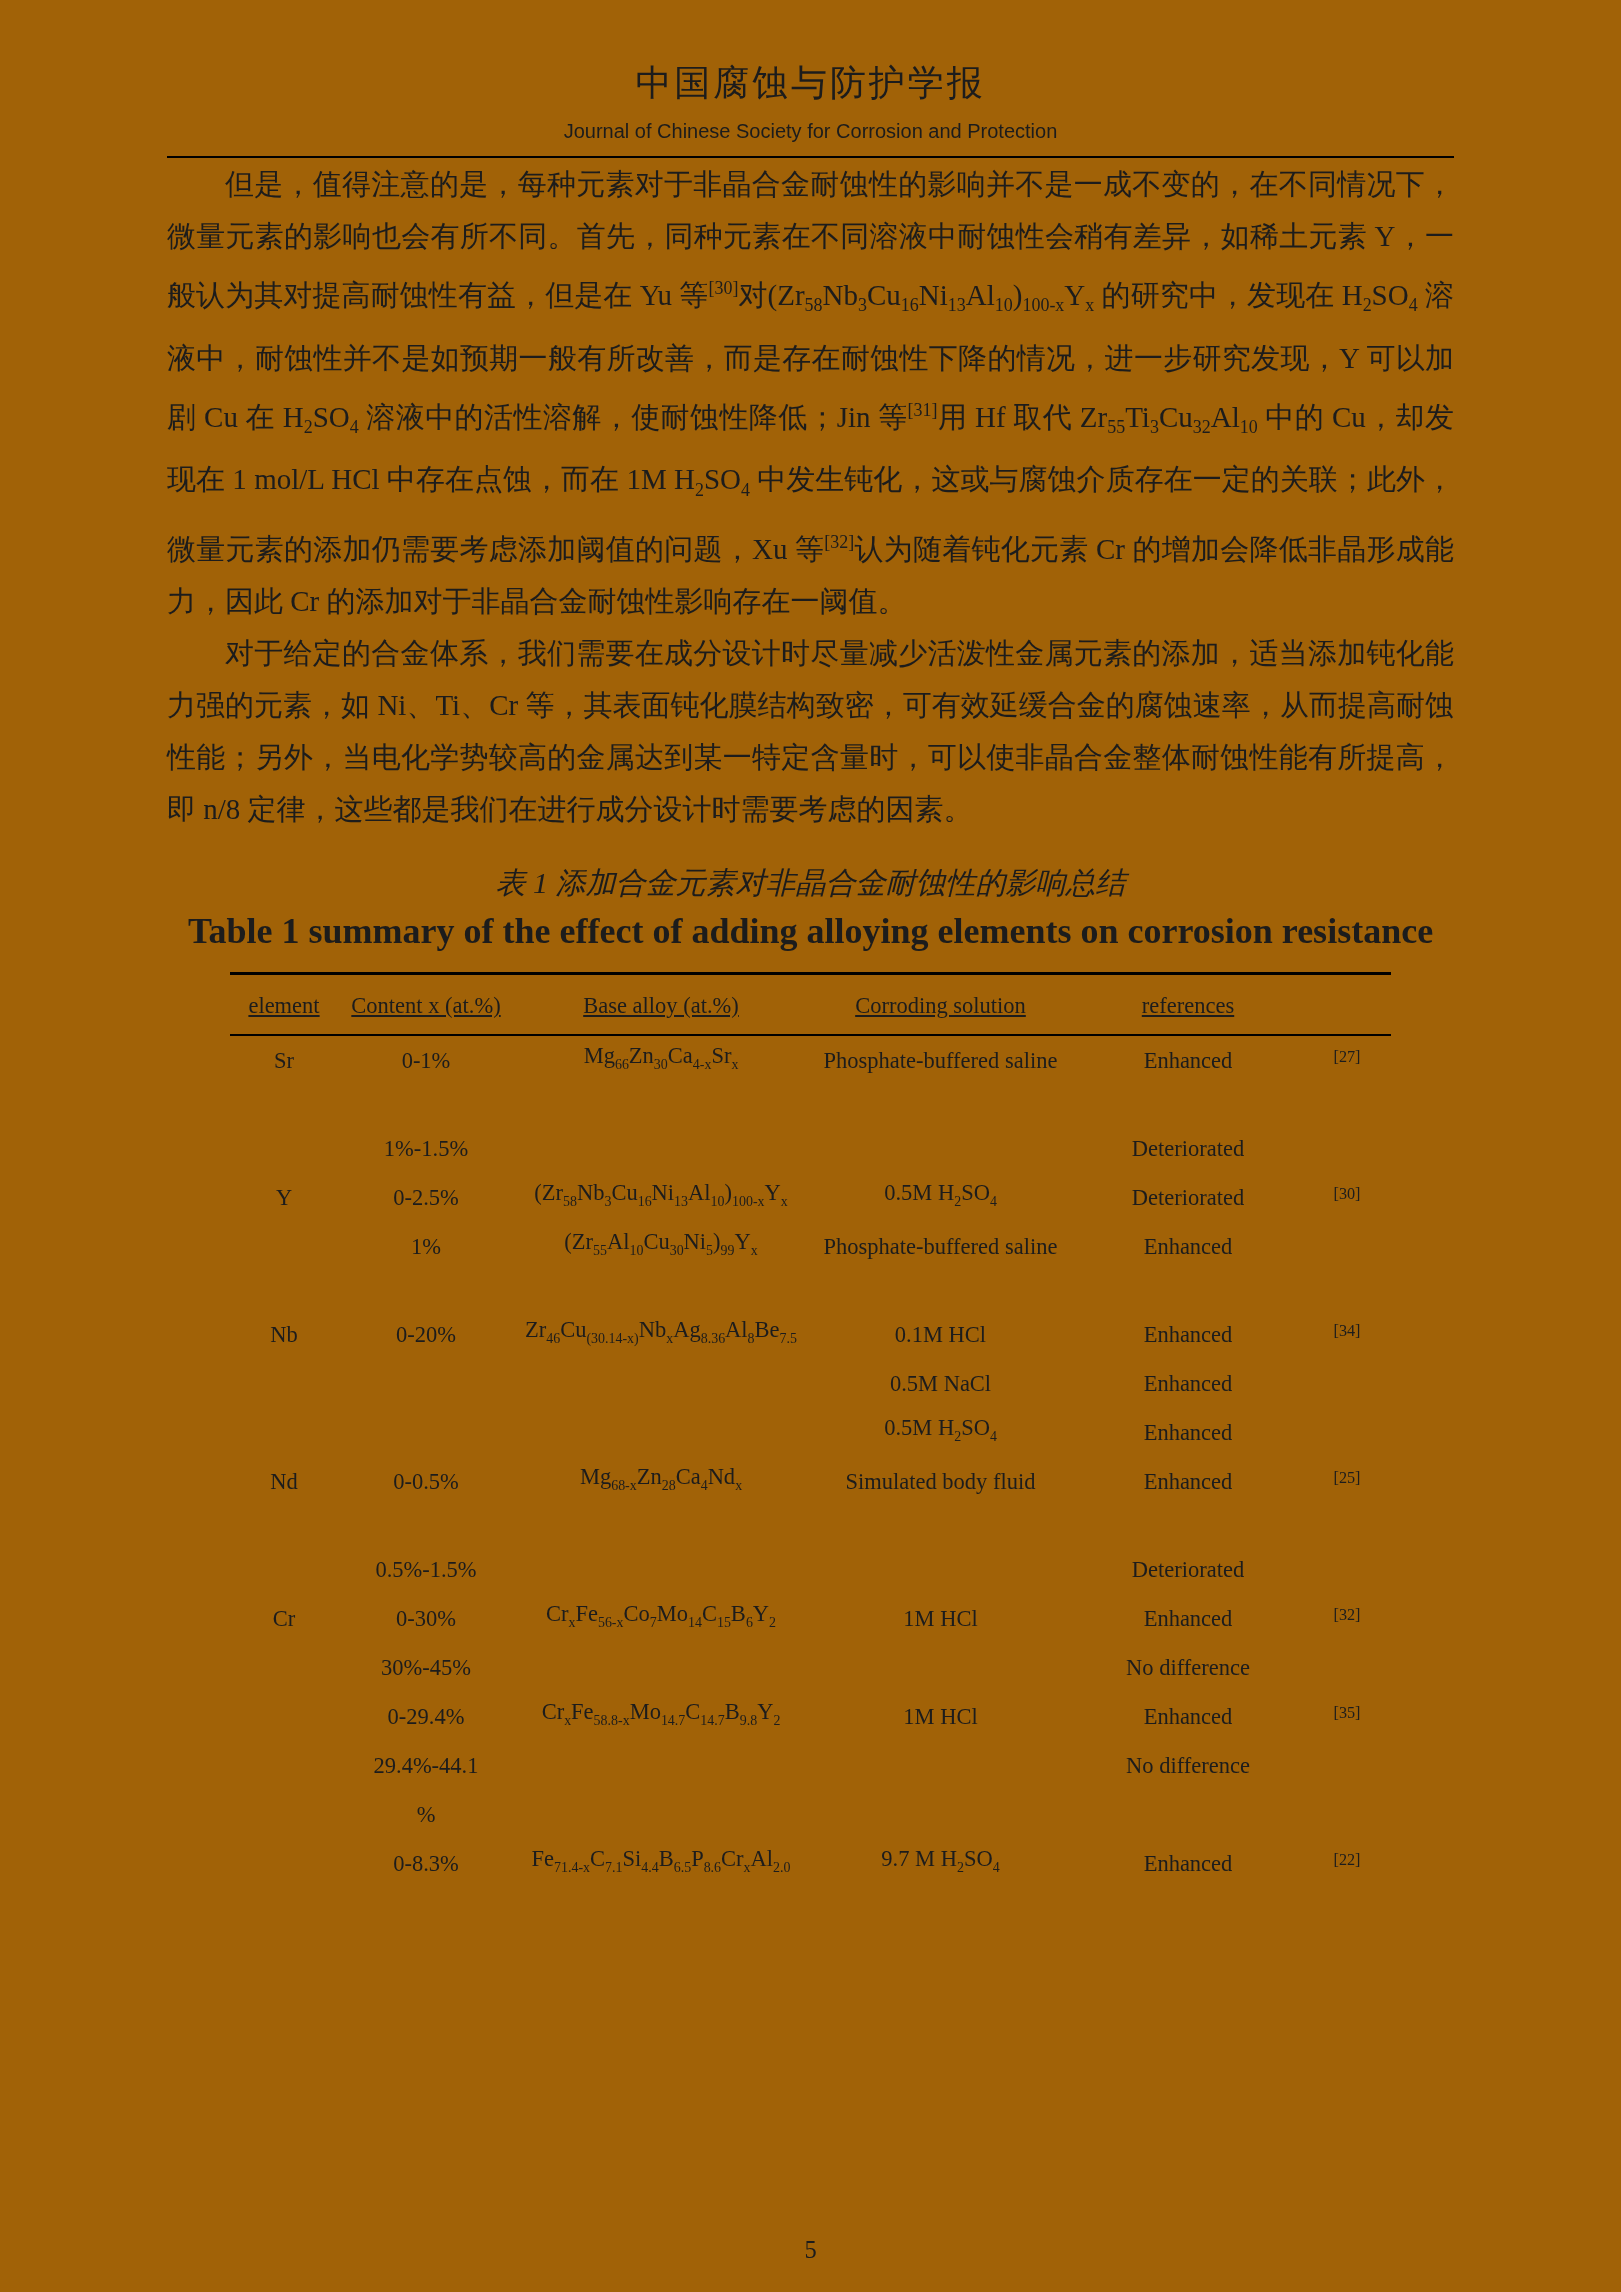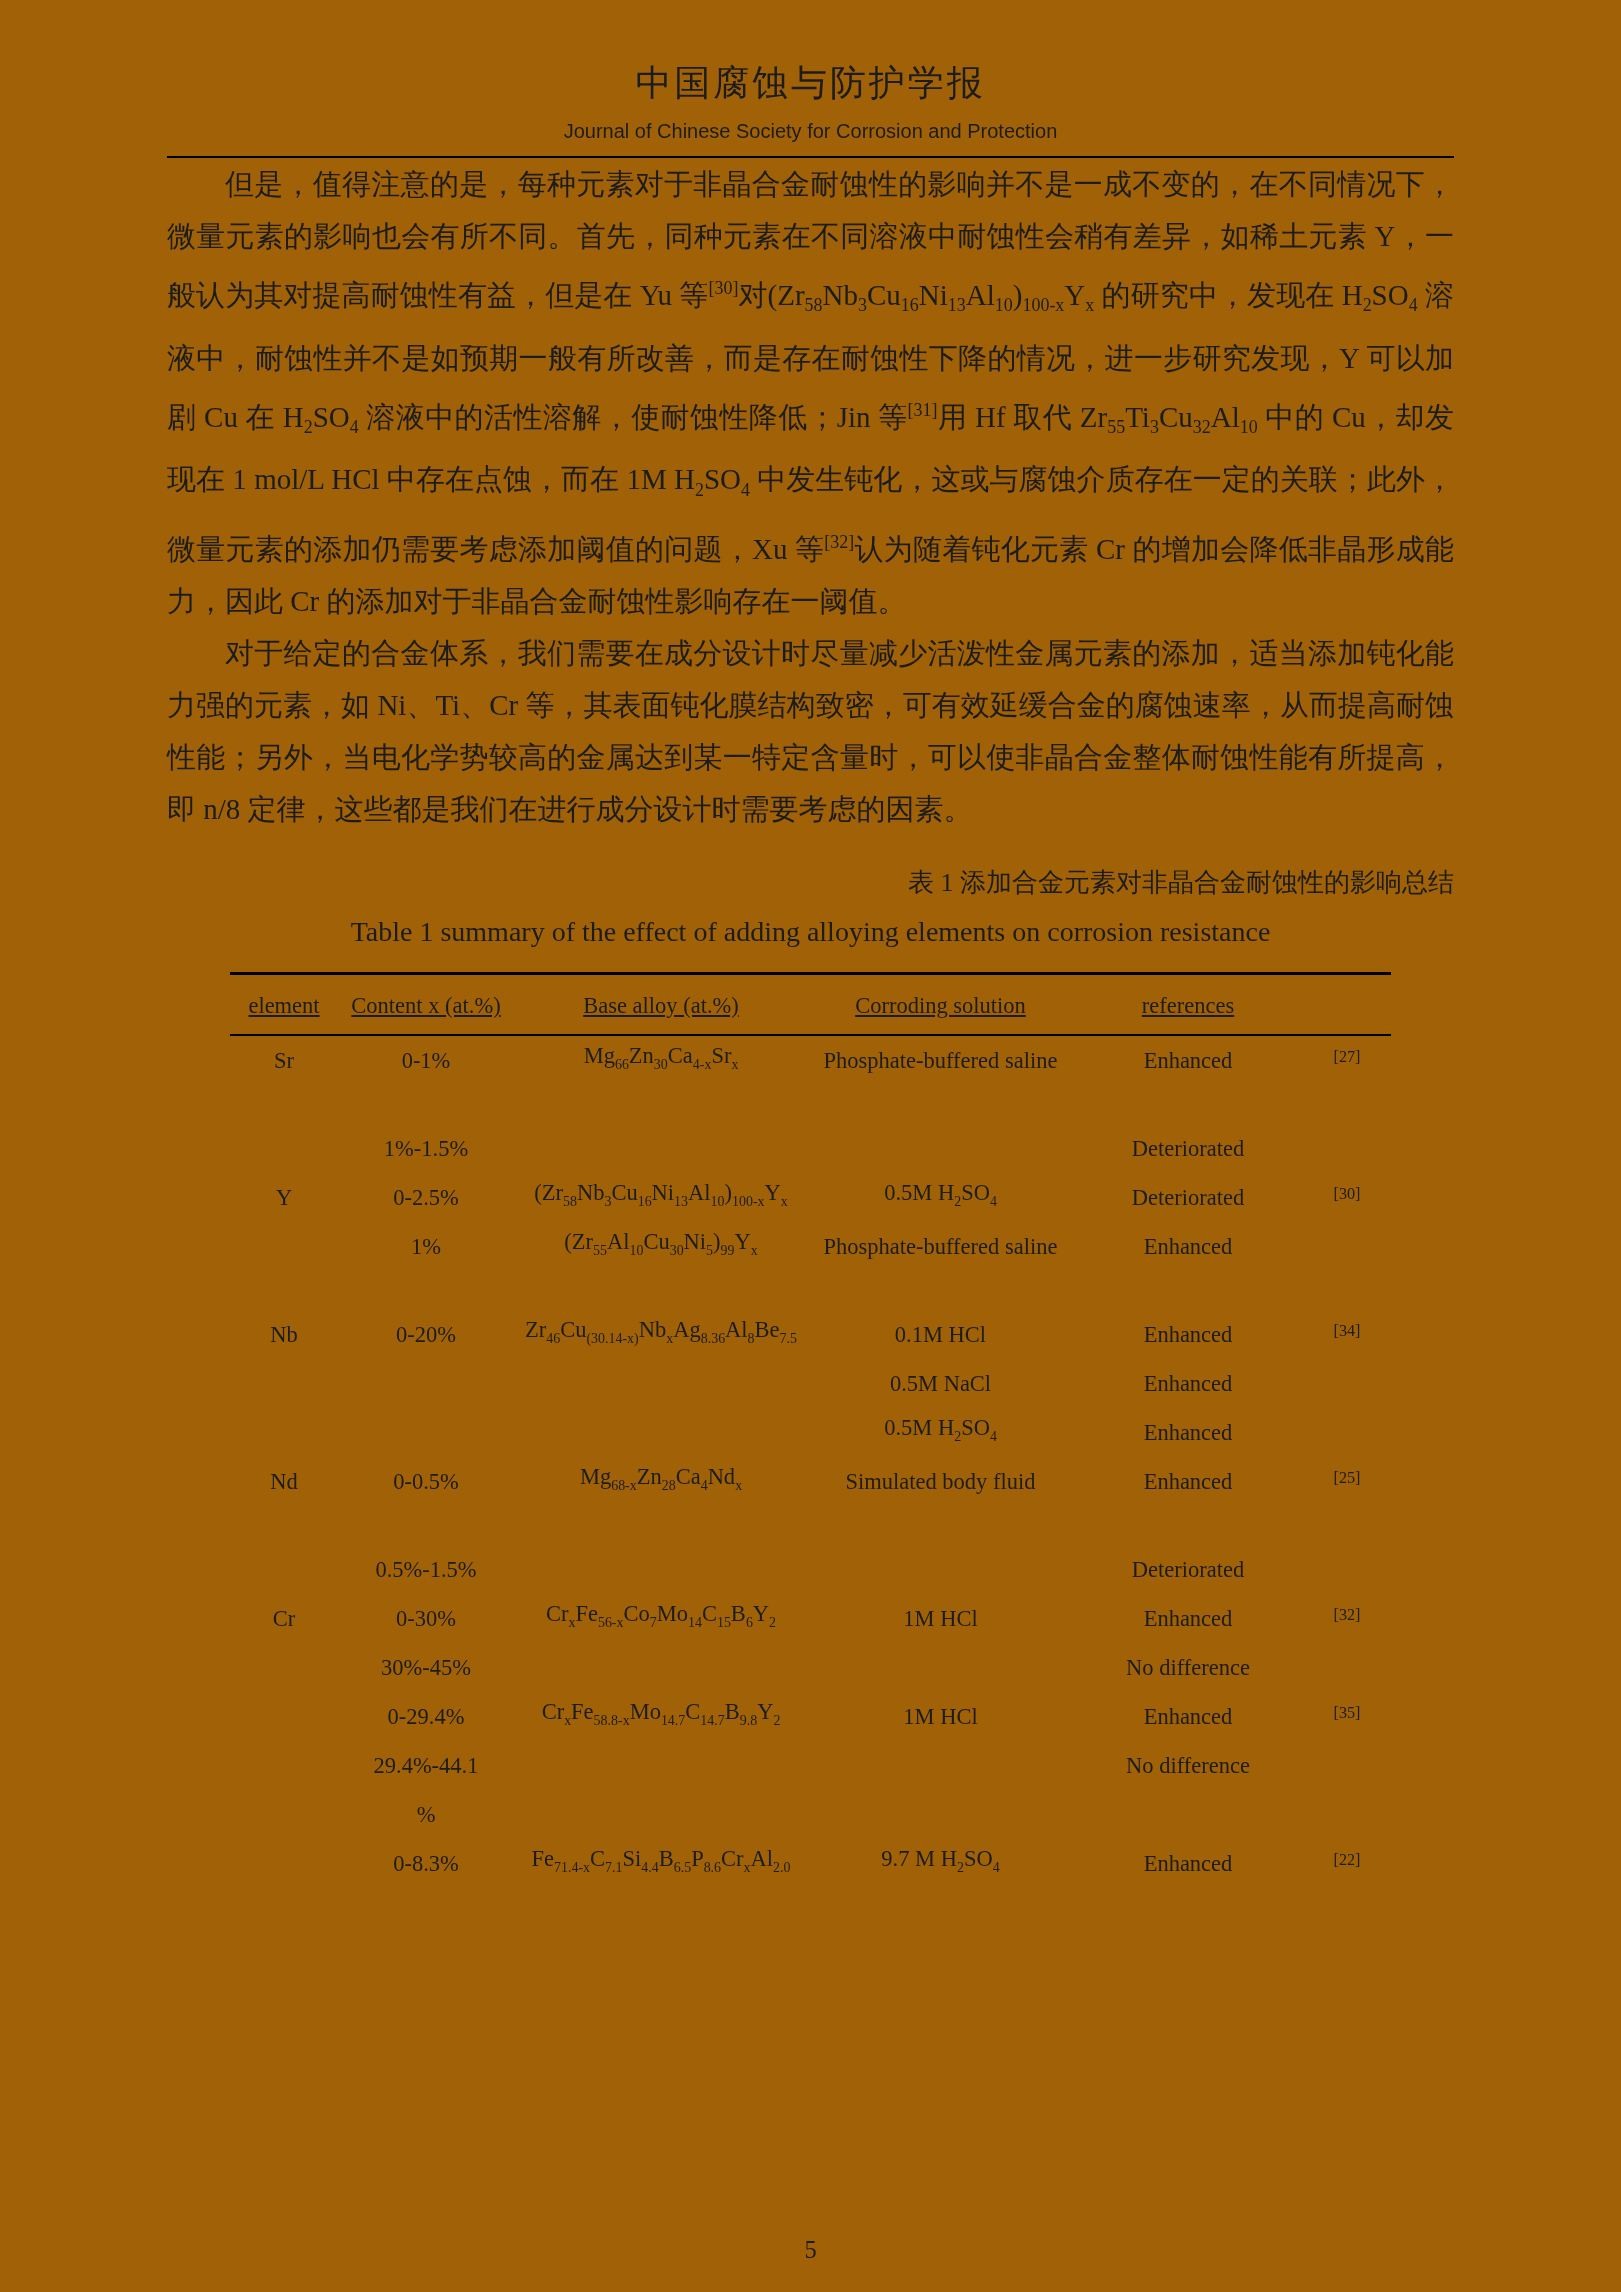--- a/index.html
+++ b/index.html
@@ -40,29 +40,31 @@
     line-height:52px;
     text-align:justify;
   }
   .para.first { margin-top:25.5px; }
   .para.indent { text-indent:2em; }
   sup { font-size:0.62em; }
   sub { font-size:0.62em; }
 
   
   .table-caption-cn {
-    text-align:right;
-    font-size:26px;
+    text-align:center;
+    font-size:30px;
     margin-top:23.5px;
     line-height:49px;
+    font-style:italic;
   }
   .table-caption-en {
     text-align:center;
-    font-size:28px;
+    font-size:36px;
     line-height:49px;
+    font-weight:bold;
   }
 
   
   .tbl {
     width:1161px;
     margin:15.7px auto 0 auto;
     font-size:22.5px;
   }
   .thead, .trow {
     display:grid;

